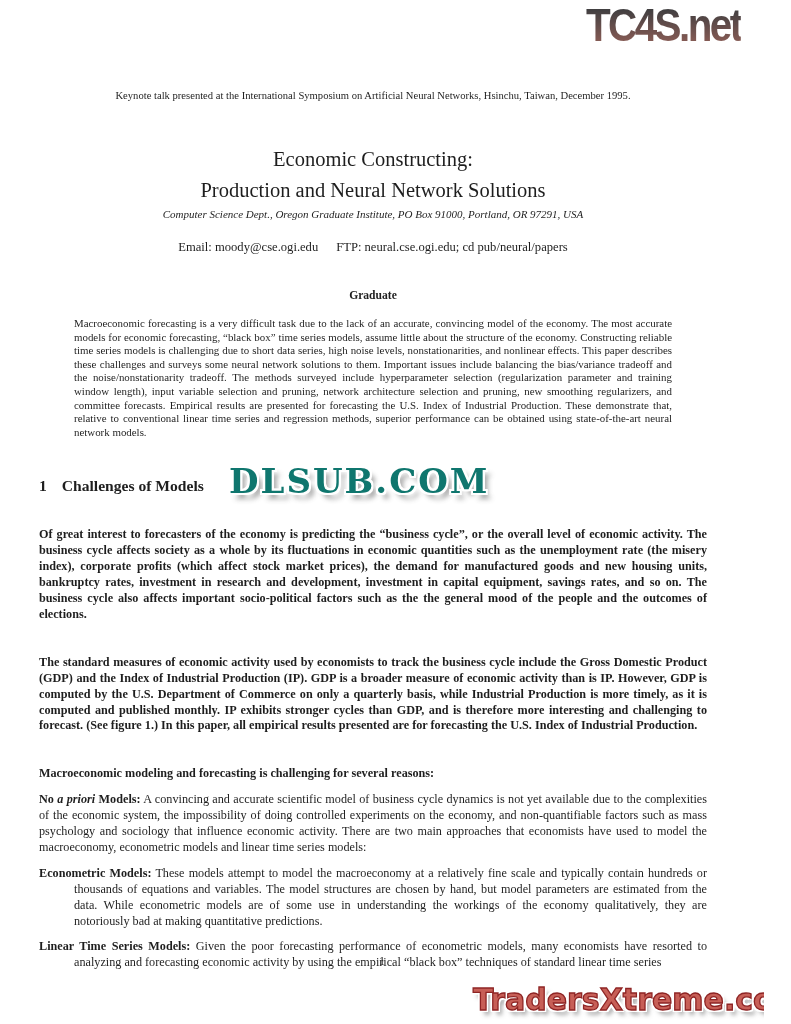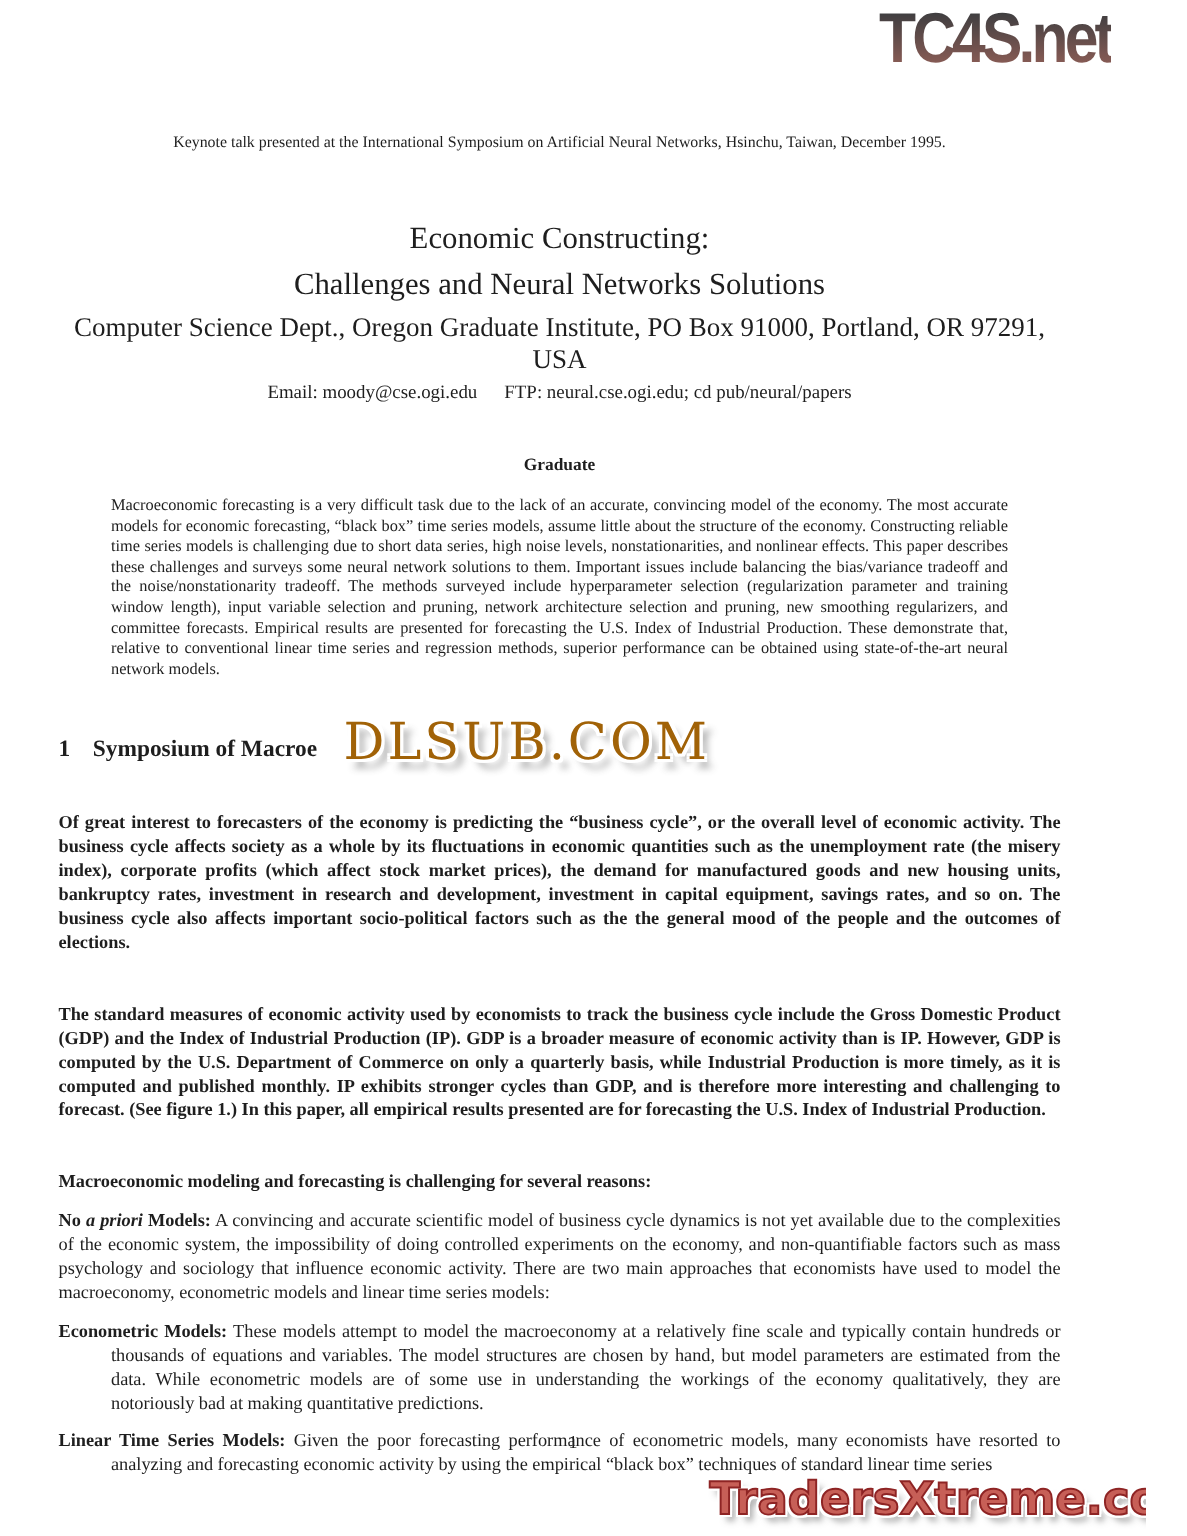--- a/index.html
+++ b/index.html
@@ -2,43 +2,43 @@
 <html><head>
 <meta charset="utf-8">
 <style>
   html,body{margin:0;padding:0;background:#ffffff;}
   .page{position:relative;width:764px;height:1024px;background:#ffffff;overflow:hidden;
         font-family:"Liberation Serif",serif;color:#1e1e1e;}
   .content{padding:89px 57px 0 39px;}
   .keynote{font-size:10.6px;line-height:13px;text-align:center;}
   .title{margin:42px 0 0 0;font-size:20.5px;line-height:31px;text-align:center;font-weight:normal;}
   .author{margin-top:16px;font-size:15.5px;text-align:center;}
-  .affiliation{margin-top:2px;font-size:18px;text-align:center;}
-  .contact{margin-top:4px;font-size:12.6px;text-align:center;}
+  .affiliation{margin-top:2px;font-size:11px;text-align:center;font-style:italic;}
+  .contact{margin-top:20px;font-size:12.6px;text-align:center;}
   .contact .gap{display:inline-block;width:18px;}
   .abstract{margin-top:34px;padding:0 35px;}
   .abstract-heading{text-align:center;font-weight:bold;font-size:11.6px;}
   .abstract-text{margin:15px 0 0 0;font-size:10.9px;line-height:13.6px;text-align:justify;}
   .section-heading{position:relative;margin-top:38px;font-size:15.6px;font-weight:bold;}
   .section-heading .sec-num{display:inline-block;margin-right:15px;}
   .para{margin:32px 0 0 0;font-size:12.2px;line-height:15.9px;text-align:justify;font-weight:bold;}
   .item{margin:10px 0 0 0;font-size:12.2px;line-height:15.9px;text-align:justify;}
   .hanging{padding-left:35px;text-indent:-35px;}
   .page-number{position:absolute;left:0;right:0;top:954px;text-align:center;font-size:12px;color:#1e1e1e;}
 
   
   .wm-tc4s{position:absolute;top:1px;left:586px;font-family:"Liberation Sans",sans-serif;
     font-weight:bold;font-size:47px;line-height:47px;letter-spacing:-3px;white-space:nowrap;
     transform:scaleX(0.86);transform-origin:left top;color:#5c4240;}
   @supports ((-webkit-background-clip:text) or (background-clip:text)){
     .wm-tc4s{background:linear-gradient(#3e3e40 15%, #936058 100%);
       -webkit-background-clip:text;background-clip:text;color:transparent;}
   }
   .wm-dlsub{position:absolute;left:190px;top:-19px;font-family:"DejaVu Serif",serif;
-    font-weight:normal;font-size:34px;line-height:46px;letter-spacing:2px;color:#a16207;white-space:nowrap;
+    font-weight:bold;font-size:34px;line-height:46px;letter-spacing:2px;color:#0f766e;white-space:nowrap;
     text-shadow:-2px 0 0 #fff,2px 0 0 #fff,0 -2px 0 #fff,0 2px 0 #fff,
       -2px -2px 0 #fff,2px 2px 0 #fff,-2px 2px 0 #fff,2px -2px 0 #fff,
       5px 6px 5px rgba(60,60,60,.45);}
   .wm-traders{position:absolute;left:473px;top:981px;font-family:"DejaVu Sans",sans-serif;
     font-weight:bold;font-size:30px;line-height:38px;white-space:nowrap;color:#c75f57;
     -webkit-text-stroke:1.3px #8e2424;
     text-shadow:-2px 0 0 #fff,2px 0 0 #fff,0 -2px 0 #fff,0 2px 0 #fff,
       -2px -2px 0 #fff,2px 2px 0 #fff,-2px 2px 0 #fff,2px -2px 0 #fff,
       4px 5px 4px rgba(90,90,90,.5);}
 </style>
@@ -46,34 +46,34 @@
 <body>
 
 <div class="page">
 
   <div class="wm-tc4s">TC4S.net</div>
 
   <div class="content">
 
     <div class="keynote">Keynote talk presented at the International Symposium on Artificial Neural Networks, Hsinchu, Taiwan, December 1995.</div>
 
-    <h1 class="title"><span>Economic Constructing:</span><br><span>Challenges and Neural Networks Solutions</span></h1>
+    <h1 class="title"><span>Economic Constructing:</span><br><span>Production and Neural Network Solutions</span></h1>
 
 
     <div class="affiliation">Computer Science Dept., Oregon Graduate Institute, PO Box 91000, Portland, OR 97291, USA</div>
 
     <div class="contact"><span>Email: moody@cse.ogi.edu</span><span class="gap"></span><span>FTP: neural.cse.ogi.edu; cd pub/neural/papers</span></div>
 
     <div class="abstract">
       <div class="abstract-heading">Graduate</div>
       <p class="abstract-text">Macroeconomic forecasting is a very difficult task due to the lack of an accurate, convincing model of the economy.  The most accurate models for economic forecasting, “black box” time series models, assume little about the structure of the economy. Constructing reliable time series models is challenging due to short data series, high noise levels, nonstationarities, and nonlinear effects.  This paper describes these challenges and surveys some neural network solutions to them.  Important issues include balancing the bias/variance tradeoff and the noise/nonstationarity tradeoff.  The methods surveyed include hyperparameter selection (regularization parameter and training window length), input variable selection and pruning, network architecture selection and pruning, new smoothing regularizers, and committee forecasts.  Empirical results are presented for forecasting the U.S. Index of Industrial Production.  These demonstrate that, relative to conventional linear time series and regression methods, superior performance can be obtained using state-of-the-art neural network models.</p>
     </div>
 
     <div class="section-heading">
-      <span class="sec-num">1</span><span>Symposium of Macroe</span>
+      <span class="sec-num">1</span><span>Challenges of Models</span>
       <span class="wm-dlsub">DLSUB.COM</span>
     </div>
 
     <p class="para">Of great interest to forecasters of the economy is predicting the “business cycle”, or the overall level of economic activity.  The business cycle affects society as a whole by its fluctuations in economic quantities such as the unemployment rate (the misery index), corporate profits (which affect stock market prices), the demand for manufactured goods and new housing units, bankruptcy rates, investment in research and development, investment in capital equipment, savings rates, and so on.  The business cycle also affects important socio-political factors such as the the general mood of the people and the outcomes of elections.</p>
 
     <p class="para">The standard measures of economic activity used by economists to track the business cycle include the Gross Domestic Product (GDP) and the Index of Industrial Production (IP). GDP is a broader measure of economic activity than is IP. However, GDP is computed by the U.S. Department of Commerce on only a quarterly basis, while Industrial Production is more timely, as it is computed and published monthly.  IP exhibits stronger cycles than GDP, and is therefore more interesting and challenging to forecast. (See figure 1.) In this paper, all empirical results presented are for forecasting the U.S. Index of Industrial Production.</p>
 
     <p class="para">Macroeconomic modeling and forecasting is challenging for several reasons:</p>
 
     <p class="item"><b>No</b> <b><i>a priori</i></b> <b>Models:</b> <span>A convincing and accurate scientific model of business cycle dynamics is not yet available due to the complexities of the economic system, the impossibility of doing controlled experiments on the economy, and non-quantifiable factors such as mass psychology and sociology that influence economic activity.  There are two main approaches that economists have used to model the macroeconomy, econometric models and linear time series models:</span></p>

